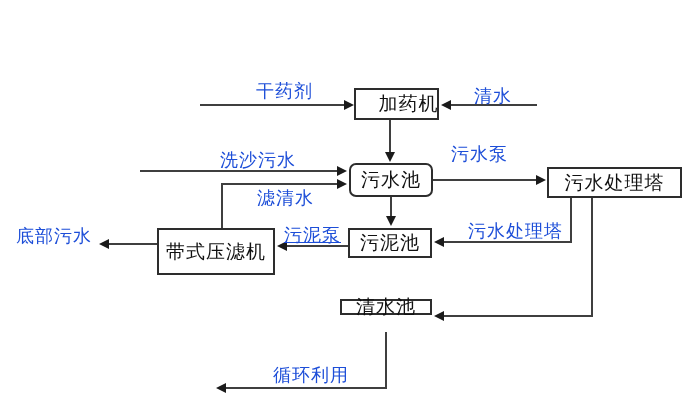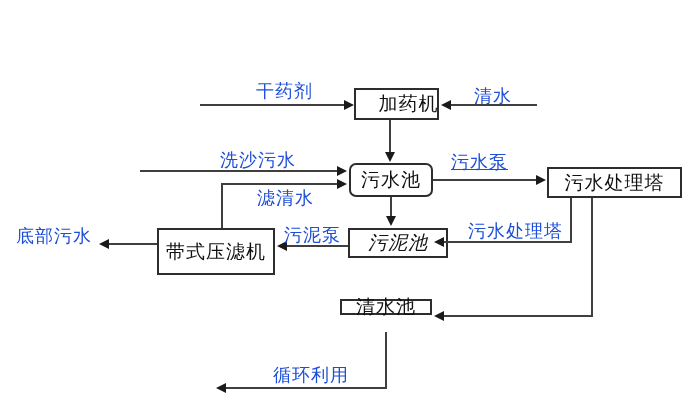--- a/index.html
+++ b/index.html
@@ -26,21 +26,21 @@
 </head>
 <body>
 
 <div class="stage">
 
 
   <div class="box" style="left:354px;top:88px;width:85px;height:32px;padding-left:24px;">加药机</div>
   <div class="box" style="left:349px;top:163px;width:84px;height:34px;border-radius:7px;">污水池</div>
   <div class="box" style="left:547px;top:167px;width:135px;height:31px;text-align:right;">污水处理塔</div>
   <div class="box" style="left:157px;top:228px;width:118px;height:47px;">带式压滤机</div>
-  <div class="box" style="left:348px;top:228px;width:100px;height:30px;font-style:italic;">污泥池</div>
+  <div class="box" style="left:348px;top:228px;width:84px;height:30px;">污泥池</div>
   <div class="box" style="left:340px;top:299px;width:92px;height:16px;">清水池</div>
 
   <div class="ln" style="left:200px;top:104px;width:145px;height:2px;"></div>
   <div class="ar r" style="left:344px;top:100px;"></div>
   <div class="lbl" style="left:256px;top:79px;">干药剂</div>
 
   <div class="ln" style="left:451px;top:104px;width:86px;height:2px;"></div>
   <div class="ar l" style="left:441px;top:100px;"></div>
   <div class="lbl" style="left:474px;top:84px;">清水</div>
 
@@ -51,37 +51,37 @@
   <div class="ar r" style="left:337px;top:166px;"></div>
   <div class="lbl" style="left:172px;top:148px;margin-left:48px;">洗沙污水</div>
 
   <div class="ln" style="left:221px;top:183px;width:2px;height:45px;"></div>
   <div class="ln" style="left:222px;top:183px;width:116px;height:2px;"></div>
   <div class="ar r" style="left:337px;top:179px;"></div>
   <div class="lbl" style="left:257px;top:186px;">滤清水</div>
 
   <div class="ln" style="left:433px;top:179px;width:104px;height:2px;"></div>
   <div class="ar r" style="left:536px;top:175px;"></div>
-  <div class="lbl" style="left:451px;top:150px;text-decoration:underline;">污水泵</div>
+  <div class="lbl" style="left:451px;top:142px;">污水泵</div>
 
   <div class="ln" style="left:390px;top:197px;width:2px;height:20px;"></div>
   <div class="ar d" style="left:386px;top:216px;"></div>
 
   <div class="ln" style="left:570px;top:198px;width:2px;height:45px;"></div>
   <div class="ln" style="left:444px;top:241px;width:128px;height:2px;"></div>
   <div class="ar l" style="left:434px;top:237px;"></div>
   <div class="lbl" style="left:468px;top:219px;">污水处理塔</div>
 
   <div class="ln" style="left:591px;top:198px;width:2px;height:119px;"></div>
   <div class="ln" style="left:444px;top:315px;width:149px;height:2px;"></div>
   <div class="ar l" style="left:434px;top:311px;"></div>
 
   <div class="ln" style="left:287px;top:245px;width:61px;height:2px;"></div>
   <div class="ar l" style="left:277px;top:241px;"></div>
-  <div class="lbl" style="left:284px;top:223px;">污泥泵</div>
+  <div class="lbl" style="left:284px;top:223px;text-decoration:underline;">污泥泵</div>
 
   <div class="ln" style="left:109px;top:243px;width:48px;height:2px;"></div>
   <div class="ar l" style="left:99px;top:239px;"></div>
   <div class="lbl" style="left:16px;top:224px;">底部污水</div>
 
   <div class="ln" style="left:385px;top:332px;width:2px;height:57px;"></div>
   <div class="ln" style="left:226px;top:387px;width:161px;height:2px;"></div>
   <div class="ar l" style="left:216px;top:383px;"></div>
   <div class="lbl" style="left:273px;top:363px;">循环利用</div>
 

